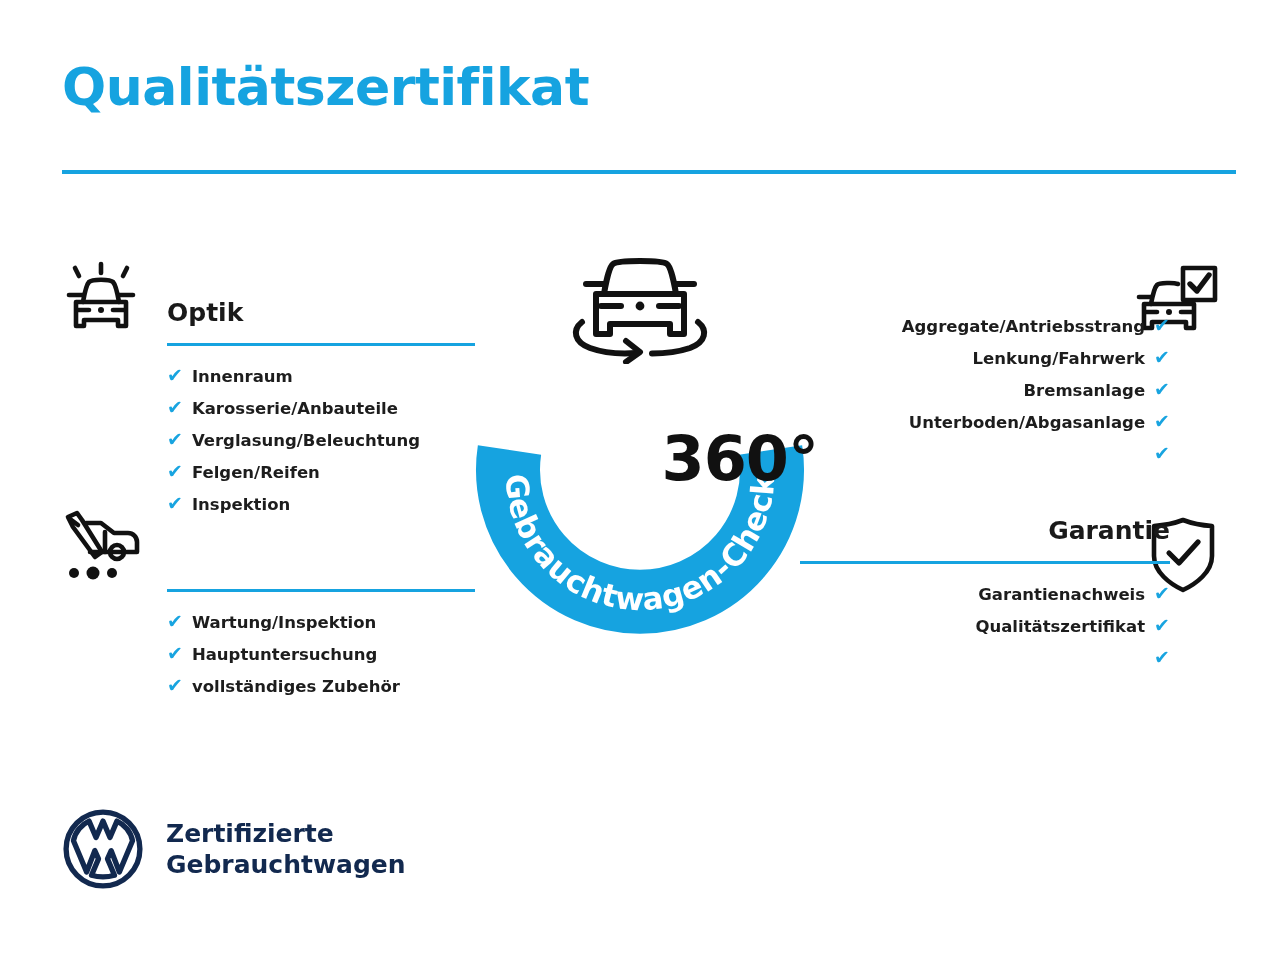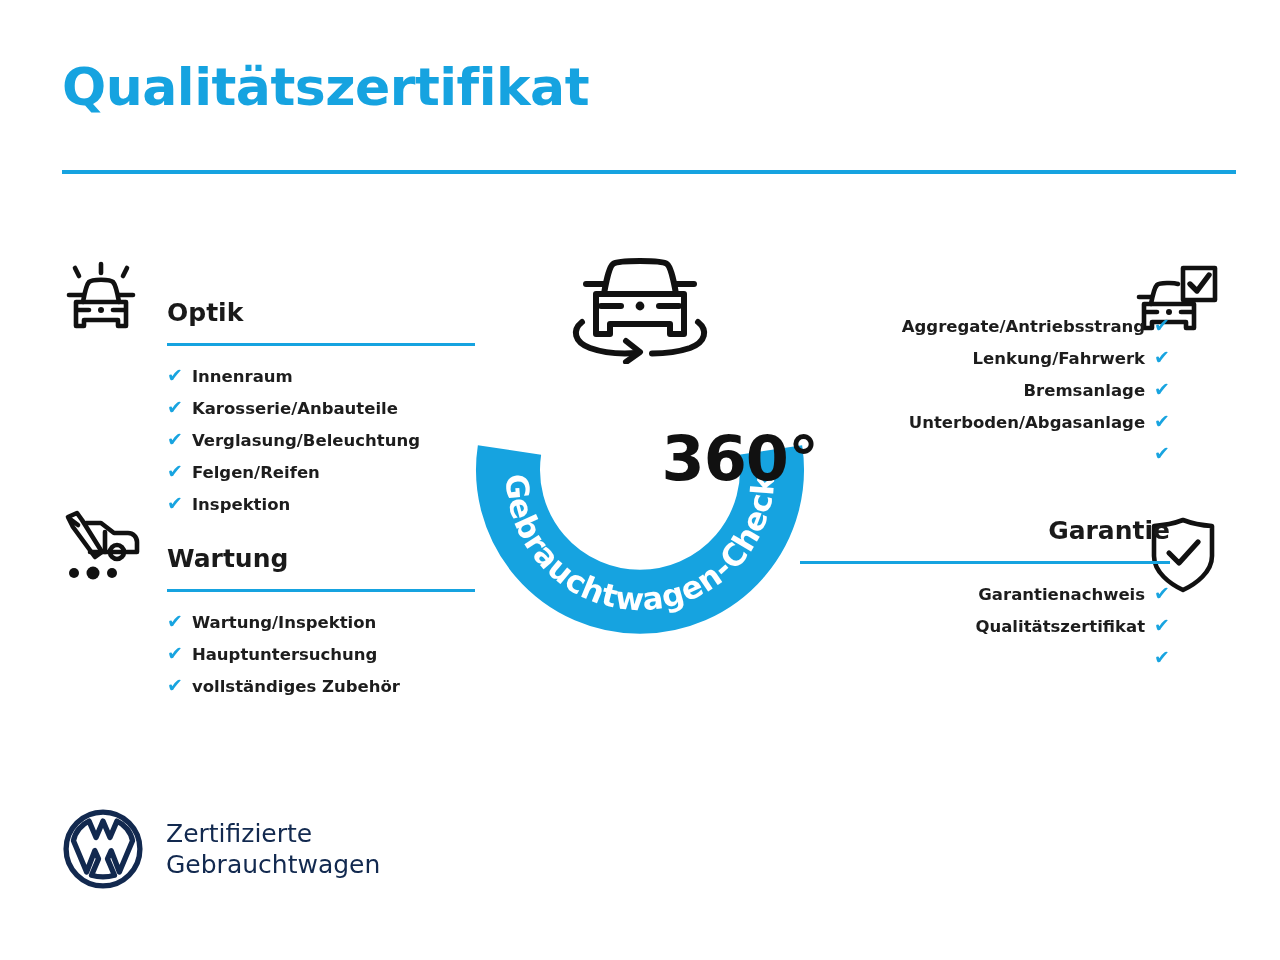--- a/index.html
+++ b/index.html
@@ -156,21 +156,21 @@
     position: absolute;
     left: 62px;
     top: 808px;
     display: flex;
     align-items: center;
   }
   .vw-logo { width: 82px; height: 82px; flex: 0 0 auto; }
   .footer-text {
     margin-left: 22px;
     font-size: 25px;
-    font-weight: 400;
+    font-weight: 700;
     line-height: 31px;
     color: #12294f;
   }
   .footer-text span { display: block; white-space: nowrap; }
 </style>
 </head>
 <body>
 
 <div class="page">
 
@@ -280,21 +280,20 @@
       </li>
       <li>
         <span class="check">✔</span>
         <span>Inspektion</span>
       </li>
     </ul>
   </div>
 
   <div class="col col-left col-wartung">
     <div class="sec-head">
-      <div class="sec-title">Wartung</div>
       <div class="sec-rule"></div>
     </div>
     <ul class="sec-list">
       <li>
         <span class="check">✔</span>
         <span>Wartung/Inspektion</span>
       </li>
       <li>
         <span class="check">✔</span>
         <span>Hauptuntersuchung</span>

